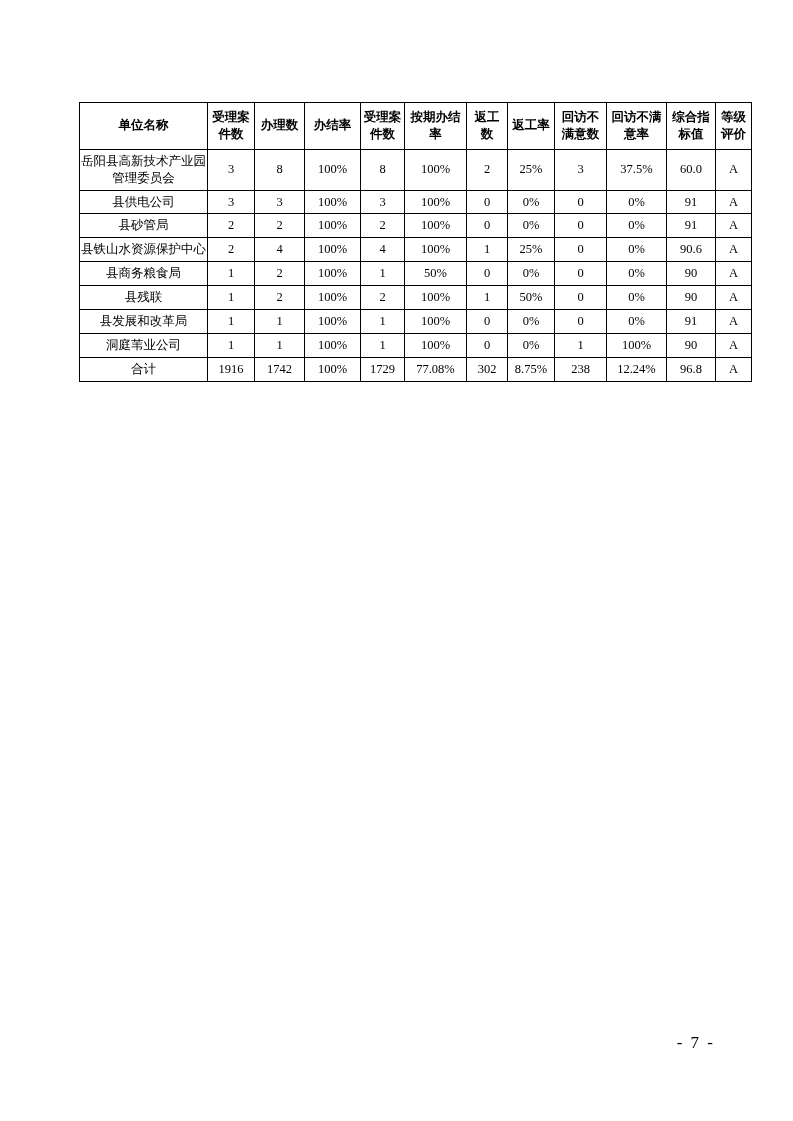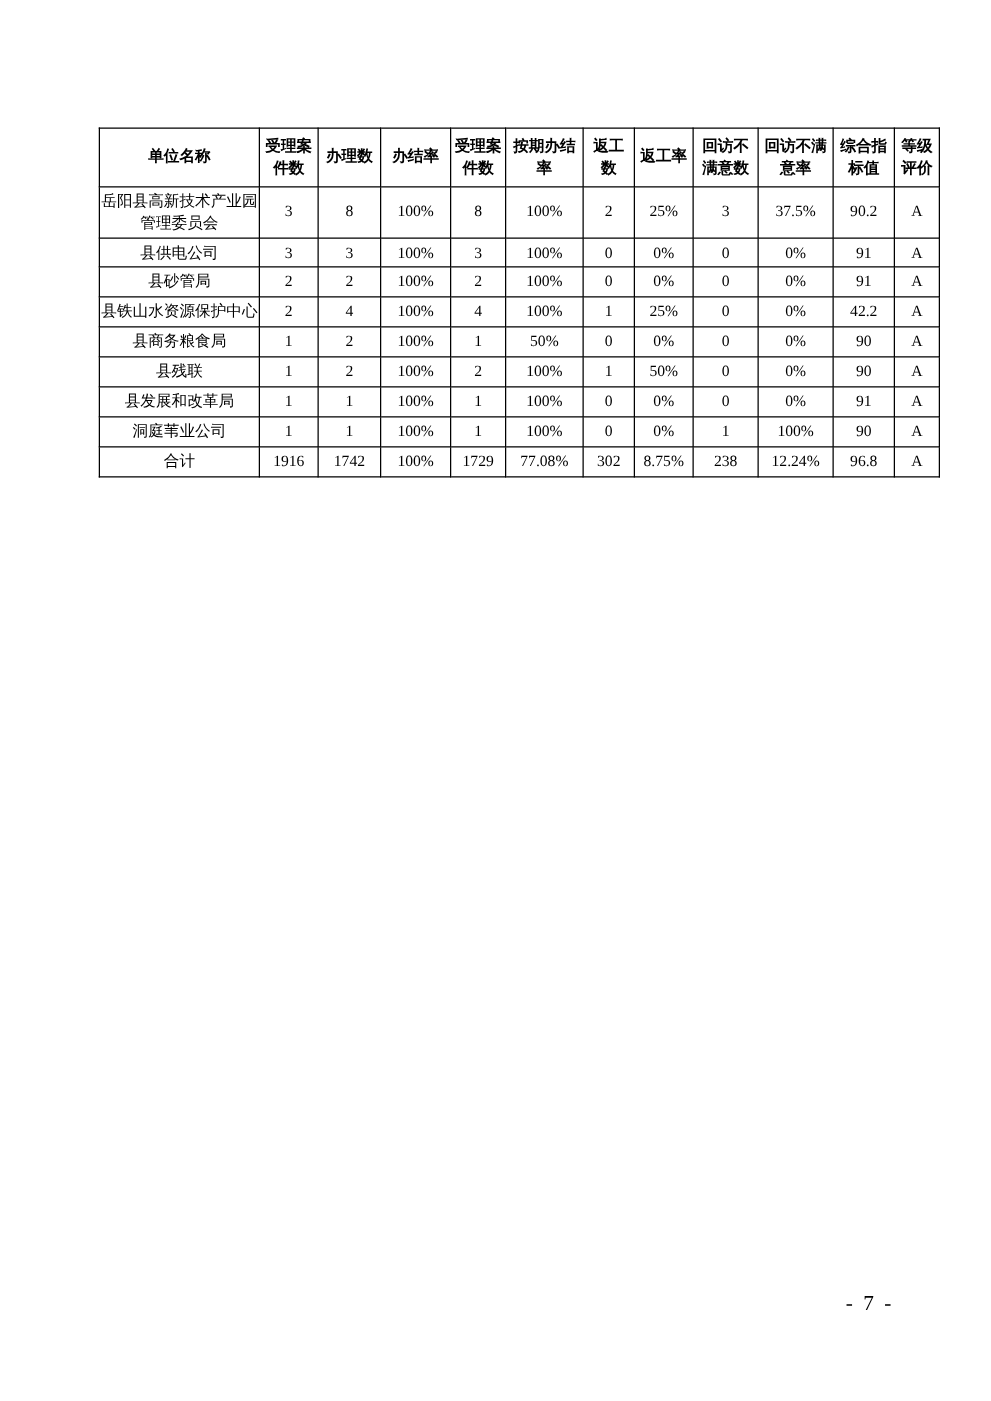--- a/index.html
+++ b/index.html
@@ -115,21 +115,21 @@
             <td class="unit-cell">岳阳县高新技术产业园管理委员会</td>
             <td>3</td>
             <td>8</td>
             <td>100%</td>
             <td>8</td>
             <td>100%</td>
             <td>2</td>
             <td>25%</td>
             <td>3</td>
             <td>37.5%</td>
-            <td>90.2</td>
+            <td>60.0</td>
             <td>A</td>
           </tr>
           <tr>
             <td class="unit-cell">县供电公司</td>
             <td>3</td>
             <td>3</td>
             <td>100%</td>
             <td>3</td>
             <td>100%</td>
             <td>0</td>
@@ -157,21 +157,21 @@
             <td class="unit-cell">县铁山水资源保护中心</td>
             <td>2</td>
             <td>4</td>
             <td>100%</td>
             <td>4</td>
             <td>100%</td>
             <td>1</td>
             <td>25%</td>
             <td>0</td>
             <td>0%</td>
-            <td>42.2</td>
+            <td>90.6</td>
             <td>A</td>
           </tr>
           <tr>
             <td class="unit-cell">县商务粮食局</td>
             <td>1</td>
             <td>2</td>
             <td>100%</td>
             <td>1</td>
             <td>50%</td>
             <td>0</td>

